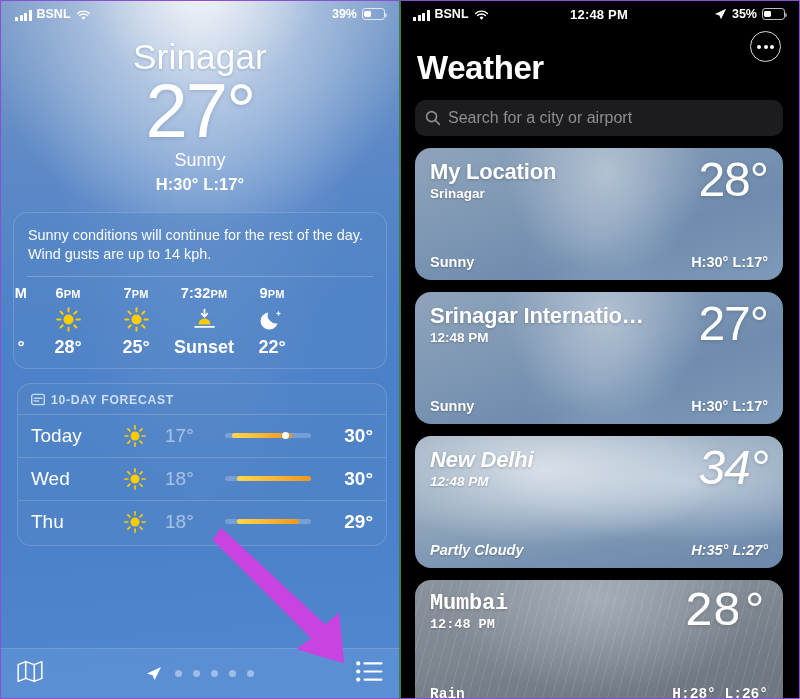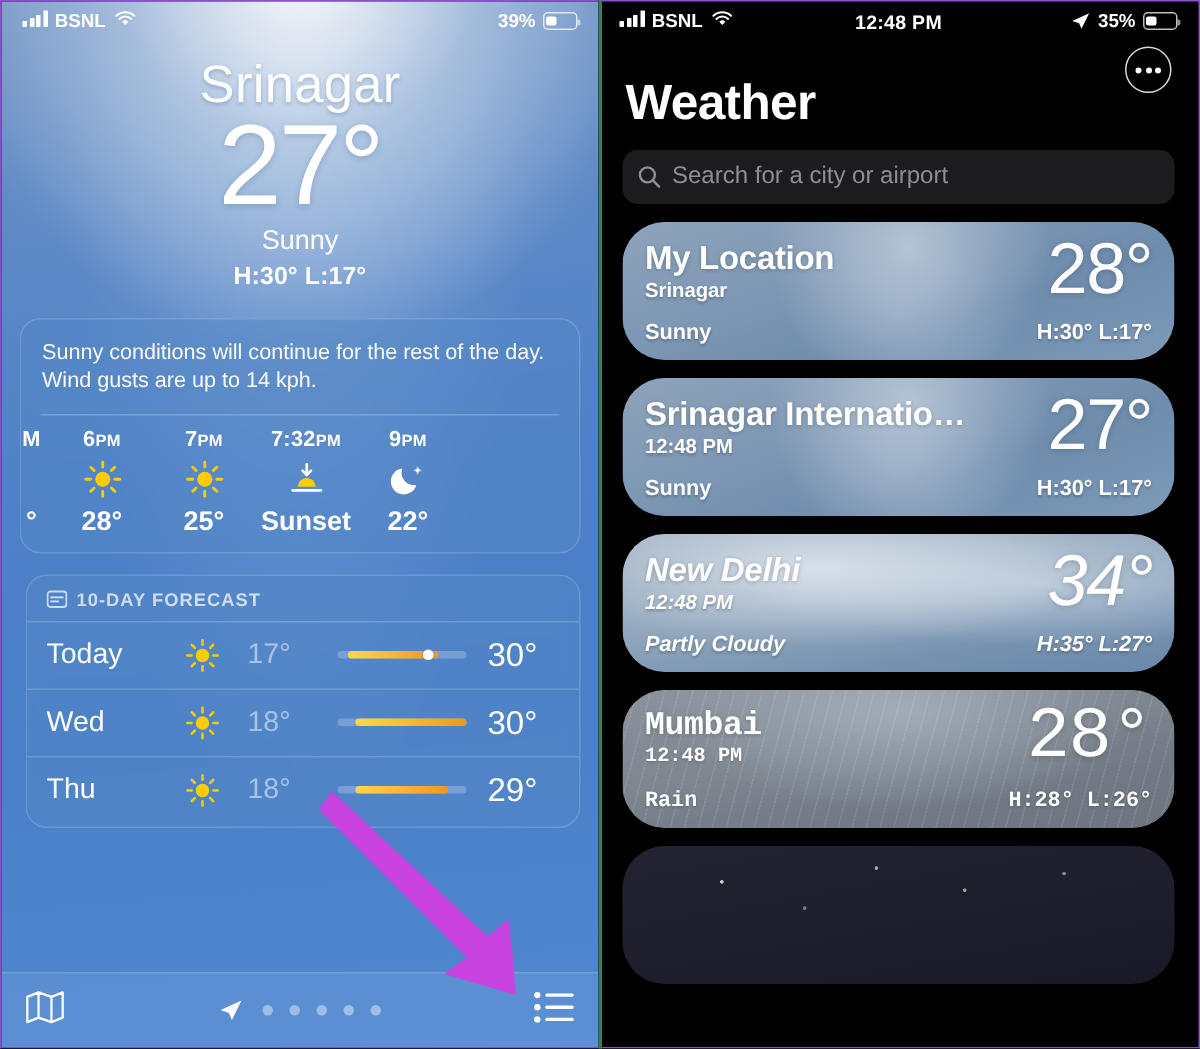--- a/index.html
+++ b/index.html
@@ -10,21 +10,21 @@
     overflow: hidden;
   }
   .stage { position: relative; width: 800px; height: 699px; display: flex; }
 
   
   .statusbar {
     height: 26px; display: flex; align-items: center;
     padding: 0 14px 0 14px; color: #fff;
     font-size: 12.5px; font-weight: bold; position: relative; z-index: 6;
   }
-  .sb-left { display: flex; align-items: flex-start; gap: 5px; }
+  .sb-left { display: flex; align-items: flex-end; gap: 5px; }
   .sb-center { position: absolute; left: 0; right: 0; text-align: center;
                font-size: 13px; font-weight: bold; letter-spacing: .2px; }
   .sb-right { margin-left: auto; display: flex; align-items: center; gap: 5px;
               position: relative; z-index: 2; }
   .bars { display: flex; align-items: flex-end; gap: 1.5px; height: 11px; }
   .bars i { display: block; width: 3px; background: #fff; border-radius: .5px; }
   .bars i:nth-child(1){height:4px}.bars i:nth-child(2){height:6px}
   .bars i:nth-child(3){height:8.5px}.bars i:nth-child(4){height:11px}
   .battery { width: 23px; height: 11.5px; border: 1.4px solid rgba(255,255,255,.75);
              border-radius: 3.2px; position: relative; padding: 1.3px; }
@@ -81,21 +81,21 @@
   .fc-day { width: 74px; font-size: 19px; font-weight: 400; color:#fff; }
   .fc-ico { width: 52px; display:flex; justify-content:center; }
   .fc-lo { width: 46px; text-align: left; font-size: 19px; font-weight: 500; color: rgba(220,232,248,.62); }
   .fc-bar { flex: 1; height: 5px; margin: 0 10px; border-radius: 3px;
             background: rgba(255,255,255,.22); position: relative; }
   .fc-bar .fill { position: absolute; top: 0; bottom: 0; border-radius: 3px;
             background: linear-gradient(90deg,#ffd74a,#f0971f); }
   .fc-bar .dot { position: absolute; top: 50%; width: 7px; height: 7px; margin-top: -3.5px;
             margin-left: -3.5px; background: #fff; border-radius: 50%;
             box-shadow: 0 0 0 1px rgba(120,140,170,.25); }
-  .fc-hi { width: 48px; text-align: left; font-size: 22px; font-weight: 400; color:#fff; }
+  .fc-hi { width: 48px; text-align: right; font-size: 19px; font-weight: 700; color:#fff; }
 
   .tabbar { position: absolute; left: 0; right: 0; bottom: 0; height: 50px;
             display: flex; align-items: center; padding: 0 16px;
             background: rgba(100,150,215,.55); z-index: 5;
             border-top: 1px solid rgba(255,255,255,.13); }
   .dots { position: absolute; left: 0; right: 0; display: flex; align-items: center;
           justify-content: center; gap: 11px; pointer-events: none; }
   .dots .d { width: 7px; height: 7px; border-radius: 50%; background: rgba(255,255,255,.42); }
   .tab-right { margin-left: auto; position: relative; z-index: 2; }
 
@@ -113,21 +113,21 @@
               display: flex; align-items: center; justify-content: center; gap: 2.6px; }
   .more-btn i { width: 4px; height: 4px; border-radius: 50%; background: #fff; display:block; }
   .r-title { color: #fff; font-size: 33px; font-weight: bold; padding: 22px 0 0 18px;
              letter-spacing: -.4px; }
   .search {
     margin: 13px 16px 0 16px; height: 36px; border-radius: 10px;
     background: #1c1c1e; display: flex; align-items: center; gap: 7px; padding: 0 10px;
   }
   .search .ph { color: #8e8e93; font-size: 16px; }
   .wcard {
-    position: relative; margin: 12px 16px 0 16px; height: 92px; border-radius: 28px;
+    position: relative; margin: 12px 16px 0 16px; height: 132px; border-radius: 16px;
     overflow: hidden; color: #fff; padding: 11px 15px 10px 15px;
   }
   .wcard.sunny {
     background:
       radial-gradient(circle at 52% 18%, rgba(255,255,255,.40), rgba(255,255,255,0) 46%),
       radial-gradient(circle at 50% 68%, rgba(255,255,255,.13), rgba(255,255,255,0) 38%),
       linear-gradient(160deg,#8fa4bb 0%,#7e97b4 35%,#6f8cae 65%,#7d9ab9 100%);
   }
   .wcard.cloudy {
     background:

